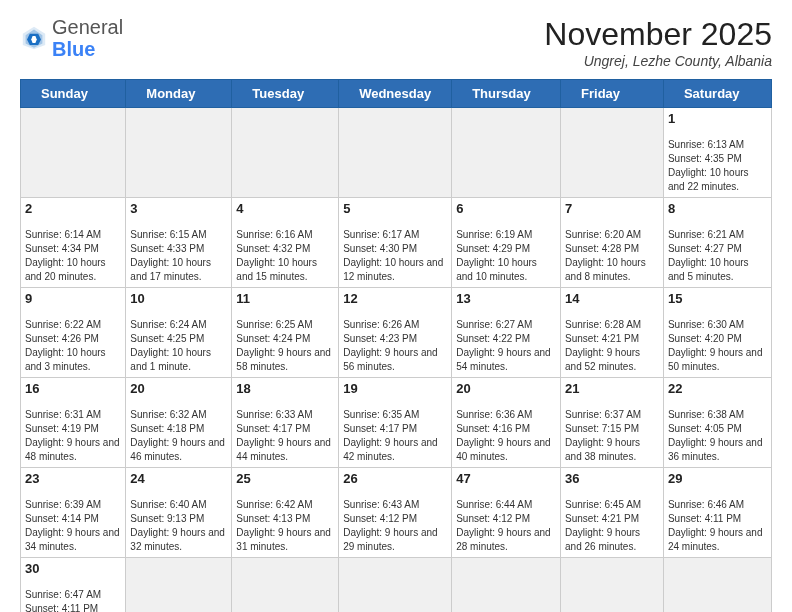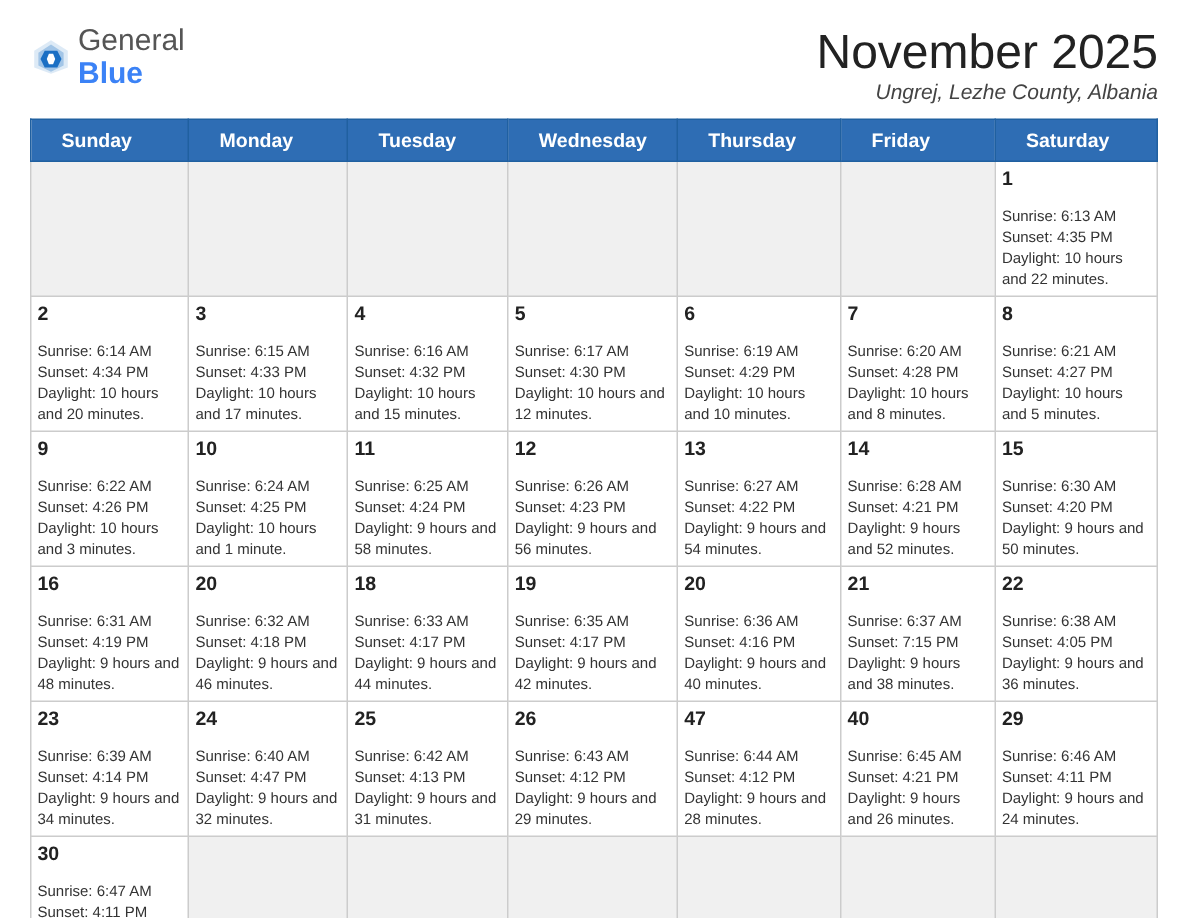--- a/index.html
+++ b/index.html
@@ -308,21 +308,21 @@
           <td>
             <div class="day-num">23</div>
             <div class="day-info">Sunrise: 6:39 AM
 Sunset: 4:14 PM
 Daylight: 9 hours
 and 34 minutes.</div>
           </td>
           <td>
             <div class="day-num">24</div>
             <div class="day-info">Sunrise: 6:40 AM
-Sunset: 4:47 PM
+Sunset: 9:13 PM
 Daylight: 9 hours
 and 32 minutes.</div>
           </td>
           <td>
             <div class="day-num">25</div>
             <div class="day-info">Sunrise: 6:42 AM
 Sunset: 4:13 PM
 Daylight: 9 hours
 and 31 minutes.</div>
           </td>
@@ -334,21 +334,21 @@
 and 29 minutes.</div>
           </td>
           <td>
             <div class="day-num">47</div>
             <div class="day-info">Sunrise: 6:44 AM
 Sunset: 4:12 PM
 Daylight: 9 hours
 and 28 minutes.</div>
           </td>
           <td>
-            <div class="day-num">40</div>
+            <div class="day-num">36</div>
             <div class="day-info">Sunrise: 6:45 AM
 Sunset: 4:21 PM
 Daylight: 9 hours
 and 26 minutes.</div>
           </td>
           <td>
             <div class="day-num">29</div>
             <div class="day-info">Sunrise: 6:46 AM
 Sunset: 4:11 PM
 Daylight: 9 hours

